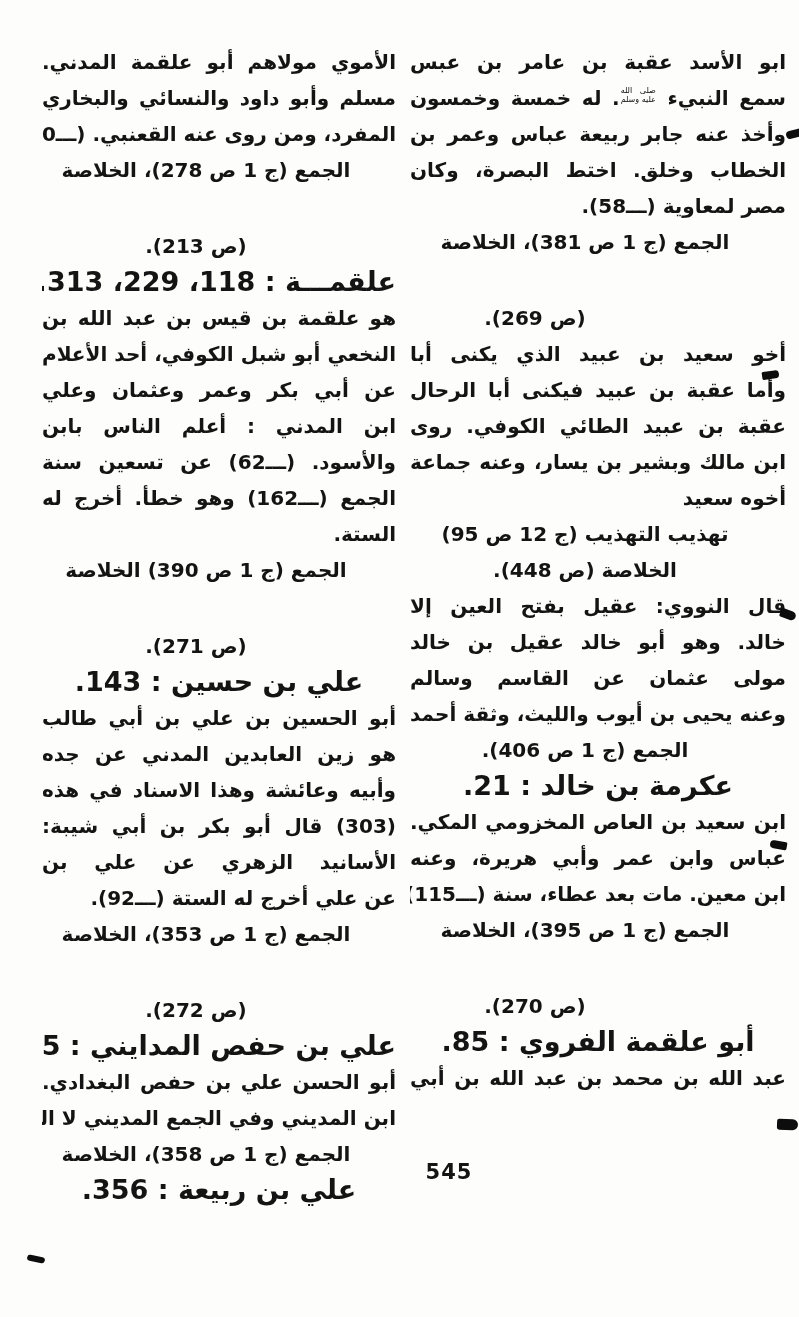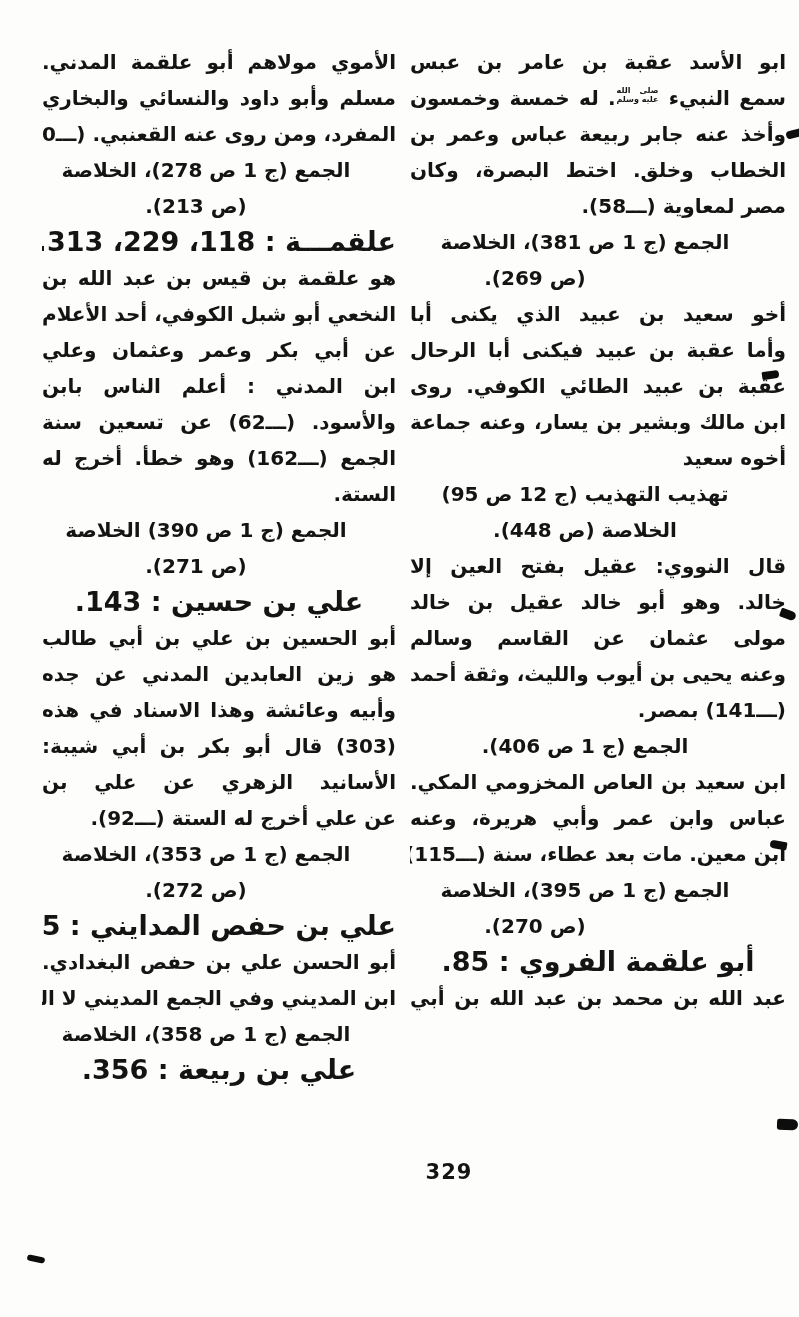--- a/index.html
+++ b/index.html
@@ -31,28 +31,28 @@
     text-align-last:justify;
     text-justify:inter-word;
     white-space:normal;
   }
   .l-bodyend{text-align:right;white-space:nowrap;}
   .l-head{
     font-size:27px;
     white-space:nowrap;
   }
   .l-ref{padding-right:26px;white-space:nowrap;}
-  .l-refend{white-space:nowrap;}
+  .l-refend{white-space:nowrap;margin-top:40px;}
   .col-right .l-refend{padding-right:126px;}
   .col-left .l-refend{padding-right:46px;}
   .sall{
     display:inline-block;
     font-size:8px;
     line-height:1.05;
-    font-weight:bold;
+    font-weight:normal;
     text-align:center;
     vertical-align:middle;
     transform:translateY(-4px);
     margin:0 1px;
   }
   .page-number{
     position:absolute;
     top:1160px;left:414px;width:70px;
     text-align:center;
     font-size:21px;
@@ -88,22 +88,22 @@
       <div class="line l-body">وأما عقبة بن عبيد فيكنى أبا الرحال وهو</div>
       <div class="line l-body">عقبة بن عبيد الطائي الكوفي. روى عن أنس</div>
       <div class="line l-body">ابن مالك وبشير بن يسار، وعنه جماعة منهم</div>
       <div class="line l-bodyend">أخوه  سعيد</div>
       <div class="line l-ref">تهذيب التهذيب (ج 12 ص 95)</div>
       <div class="line l-ref">الخلاصة (ص 448).</div>
       <div class="line l-body">قال النووي: عقيل بفتح العين إلا عقيل بن</div>
       <div class="line l-body">خالد. وهو أبو خالد عقيل بن خالد الايلي</div>
       <div class="line l-body">مولى عثمان عن القاسم وسالم والزهري وخلق</div>
       <div class="line l-body">وعنه يحيى بن أيوب والليث، وثقة أحمد</div>
-      <div class="line l-bodyend">(ـــ141) بمصر.</div>
       <div class="line l-ref">الجمع (ج 1 ص 406).</div>
+      <div class="line l-head">عكرمة بن خالد : 21.</div>
       <div class="line l-body">ابن سعيد بن العاص المخزومي المكي. عن ابن</div>
       <div class="line l-body">عباس وابن عمر وأبي هريرة، وعنه خلق، وثقه</div>
       <div class="line l-bodyend">ابن معين. مات بعد عطاء، سنة (ـــ115).</div>
       <div class="line l-ref">الجمع (ج 1 ص 395)، الخلاصة</div>
       <div class="line l-refend">(ص 270).</div>
       <div class="line l-head">أبو علقمة الفروي : 85.</div>
       <div class="line l-body">عبد الله بن محمد بن عبد الله بن أبي فروة</div>
     </div>
   <div class="col col-left">
       <div class="line l-body">الأموي مولاهم أبو علقمة المدني. أخرج له</div>
@@ -130,21 +130,21 @@
       <div class="line l-bodyend">عن علي أخرج له الستة (ـــ92).</div>
       <div class="line l-ref">الجمع (ج 1 ص 353)، الخلاصة</div>
       <div class="line l-refend">(ص 272).</div>
       <div class="line l-head">علي بن حفص المدايني : 5.</div>
       <div class="line l-body">أبو الحسن علي بن حفص البغدادي. وثقه</div>
       <div class="line l-bodyend">ابن المديني وفي الجمع المديني لا المدائني.</div>
       <div class="line l-ref">الجمع (ج 1 ص 358)، الخلاصة</div>
       <div class="line l-head">علي بن ربيعة : 356.</div>
     </div>
 
-  <div class="page-number">329</div>
+  <div class="page-number">545</div>
 
   <div class="tick tick-1"></div>
   <div class="tick tick-2"></div>
   <div class="tick tick-3"></div>
   <div class="tick tick-4"></div>
   <div class="tick tick-5"></div>
   <div class="tick tick-6"></div>
 
 </div>
 

